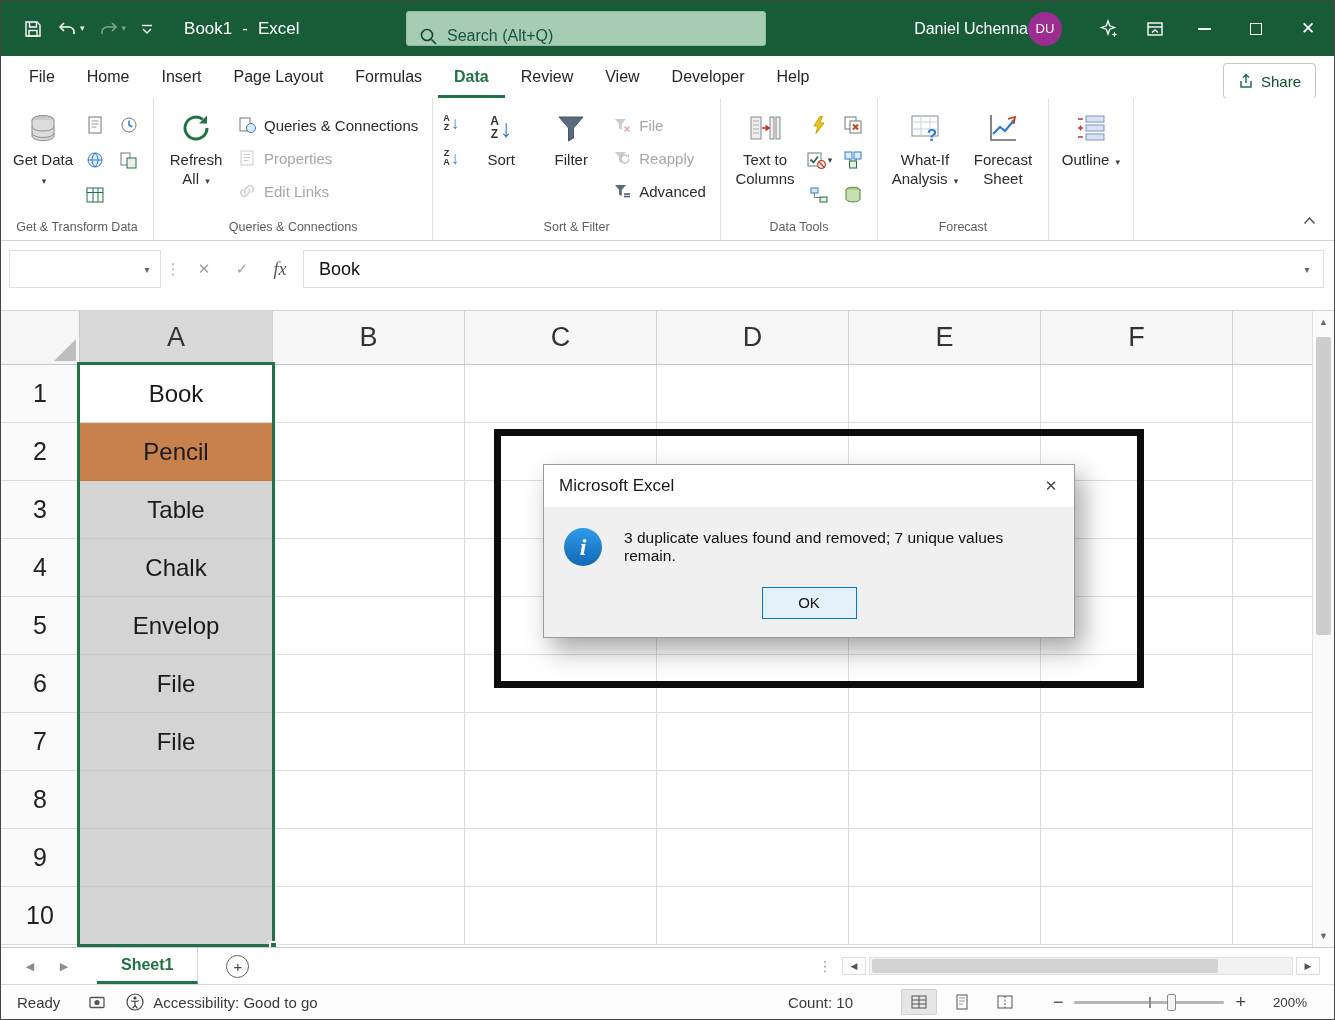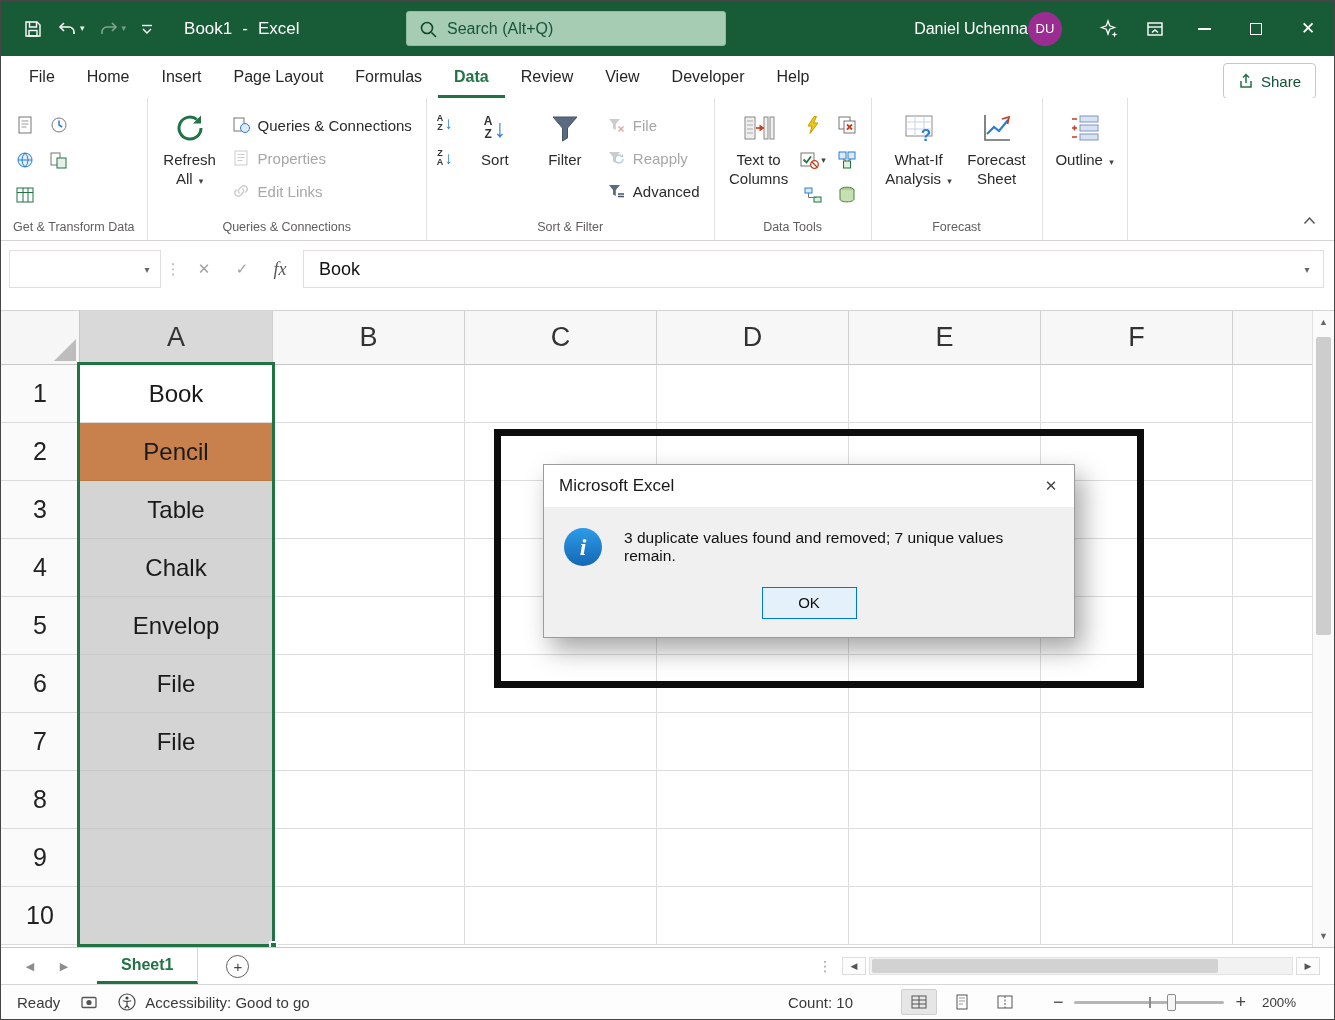--- a/index.html
+++ b/index.html
@@ -7,21 +7,21 @@
 body{font-family:"Liberation Sans",sans-serif;position:relative;background:#fff;overflow:hidden;border:1px solid #454545;}
 button{font-family:inherit;background:none;border:none;cursor:pointer;color:inherit;}
 
 
 #titlebar{height:55px;background:var(--titlebar-green,#185C37);display:flex;align-items:center;color:#fff;position:relative;}
 .qat{display:flex;align-items:center;gap:2px;padding-left:16px;}
 .qbtn{display:flex;align-items:center;gap:3px;padding:6px 6px;}
 .qbtn.disabled{opacity:.45;}
 .chv-sm{font-size:9px;color:#E8F2EC;line-height:1;}
 .tb-title{margin-left:24px;font-size:17px;display:flex;gap:10px;white-space:nowrap;}
-.tb-search{position:absolute;left:405px;top:10px;width:320px;height:35px;background:var(--search-bg,#A6CCB4);border:1px solid #8FBE9F;border-radius:3px;display:flex;align-items:center;padding:0 12px;gap:10px;}
+.tb-search{position:absolute;left:405px;top:10px;width:360px;height:35px;background:var(--search-bg,#A6CCB4);border:1px solid #8FBE9F;border-radius:3px;display:flex;align-items:flex-end;padding:0 12px;gap:10px;}
 .tb-search input{flex:1;background:transparent;border:none;outline:none;font-size:16px;color:#0F3D26;}
 .tb-search input::placeholder{color:#17543A;opacity:1;}
 .tb-right{margin-left:auto;display:flex;align-items:center;height:100%;}
 .tb-user{font-size:16px;}
 .tb-avatar{width:34px;height:34px;border-radius:50%;background:var(--avatar-purple,#9B2D92);display:flex;align-items:center;justify-content:center;font-size:13px;font-weight:400;margin-right:24px;}
 .tb-ibtn{width:46px;height:100%;display:flex;align-items:center;justify-content:center;}
 .winctl{width:52px;height:100%;display:flex;align-items:center;justify-content:center;}
 .minbar{width:13px;height:2px;background:#fff;}
 .maxbox{width:12px;height:12px;border:1.5px solid #fff;}
 .closex{font-size:17px;}
@@ -98,33 +98,33 @@
 .sheet-tab{margin-left:16px;padding:0 24px;display:flex;align-items:center;font-size:16px;font-weight:700;color:var(--accent-green,#217346);border-bottom:3px solid var(--accent-green,#217346);border-right:1px solid #D6D6D6;background:#fff;}
 .add-sheet{margin-left:28px;align-self:center;width:23px;height:23px;border-radius:50%;border:1.2px solid #5F5F5F;color:#444;font-size:15px;display:flex;align-items:center;justify-content:center;}
 .sb-dots{margin-left:auto;align-self:center;color:#999;font-size:14px;padding:0 10px;}
 .hscroll{width:492px;display:flex;align-items:center;gap:3px;padding-right:14px;}
 .hs-arrow{width:24px;height:18px;display:flex;align-items:center;justify-content:center;color:#555;font-size:9px;border:1px solid #DDD;background:#FCFCFC;}
 .hs-track{flex:1;height:18px;background:#F2F2F2;border:1px solid #E2E2E2;position:relative;}
 .hs-thumb{position:absolute;left:2px;top:1px;bottom:1px;width:82%;background:#D2D2D2;border-radius:2px;}
 
 
 #statusbar{height:35px;background:#FDFDFD;border-top:1px solid #D6D6D6;display:flex;align-items:center;font-size:15px;color:#3A3A3A;padding:0 16px;}
-.sb-ready{margin-right:20px;}
+.sb-ready{margin-right:28px;}
 .sb-ico{margin-right:20px;display:flex;align-items:center;}
 .sb-acc{display:flex;align-items:center;gap:9px;font-size:15px;color:#3A3A3A;}
 .sb-count{margin-left:auto;}
 .sb-views{display:flex;margin-left:48px;gap:7px;}
 .sb-view{width:36px;height:26px;display:flex;align-items:center;justify-content:center;border-radius:2px;}
 .sb-view.active{background:#E6E6E6;border:1px solid #CFCFCF;}
 .sb-zoom{display:flex;align-items:center;margin-left:30px;gap:11px;}
 .zoom-btn{font-size:18px;color:#444;line-height:1;}
 .zoom-track{width:150px;height:3px;background:#B5B5B5;position:relative;border-radius:2px;}
 .zoom-tick{position:absolute;left:50%;top:-4px;width:2px;height:11px;background:#8C8C8C;}
 .zoom-knob{position:absolute;left:62%;top:-7px;width:9px;height:17px;background:#F5F5F5;border:1px solid #8C8C8C;border-radius:2px;}
-.sb-zoomlbl{margin-left:16px;width:56px;text-align:left;}
+.sb-zoomlbl{margin-left:16px;width:56px;text-align:center;}
 
 
 #annotation{position:absolute;left:493px;top:428px;width:650px;height:259px;border:7px solid #0D0D0D;z-index:40;pointer-events:none;}
 #dialog{position:absolute;left:542px;top:463px;width:532px;height:174px;background:#F0F0F0;border:1px solid #9B9B9B;box-shadow:8px 12px 24px rgba(0,0,0,.35);z-index:30;display:flex;flex-direction:column;}
 .dlg-title{height:42px;background:#fff;display:flex;align-items:center;padding-left:15px;font-size:17px;color:#1a1a1a;}
 .dlg-close{margin-left:auto;width:46px;height:100%;display:flex;align-items:center;justify-content:center;font-size:15px;color:#444;}
 .dlg-body{flex:1;display:flex;align-items:center;padding:0 20px;}
 .info-ic{width:38px;height:38px;border-radius:50%;background:linear-gradient(#2E9BE8,#1368B5);color:#fff;display:flex;align-items:center;justify-content:center;font-family:"Liberation Serif",serif;font-style:italic;font-weight:700;font-size:24px;flex:0 0 38px;}
 .dlg-msg{margin-left:22px;font-size:15.5px;color:#0f0f0f;}
 .dlg-footer{height:50px;display:flex;align-items:center;justify-content:center;padding-bottom:19px;}
@@ -220,20 +220,28 @@
         <path d="M3 8v6h10V8" fill="none" stroke="#217346" stroke-width="1.5"></path>
       </svg>
     <span>Share</span>
   </button>
 </nav>
 
 <section id="ribbon">
 
   <div class="rgroup">
     <div class="rg-content">
+      <button class="btn-lg">
+        <svg class="i30" viewBox="0 0 32 32">
+            <ellipse cx="16" cy="8" rx="11" ry="4.5" fill="#C9C9C9" stroke="#8A8A8A"></ellipse>
+            <path d="M5 8v16c0 2.5 4.9 4.5 11 4.5s11-2 11-4.5V8" fill="#DCDCDC" stroke="#8A8A8A"></path>
+            <path d="M5 14.5c0 2.5 4.9 4.5 11 4.5s11-2 11-4.5M5 21c0 2.5 4.9 4.5 11 4.5s11-2 11-4.5" fill="none" stroke="#8A8A8A"></path>
+          </svg>
+        <span class="lbl"><span>Get Data</span> <span class="chv">▾</span></span>
+      </button>
       <div class="mini-col">
         <button class="mini">
             <svg class="i20" viewBox="0 0 20 20">
               <rect x="4" y="2" width="12" height="16" fill="#fff" stroke="#777"></rect>
               <path d="M6.5 6h7M6.5 9h7M6.5 12h5" stroke="#999"></path>
             </svg>
           </button>
         <button class="mini">
             <svg class="i20" viewBox="0 0 20 20">
               <circle cx="10" cy="10" r="7" fill="#fff" stroke="#777"></circle>

